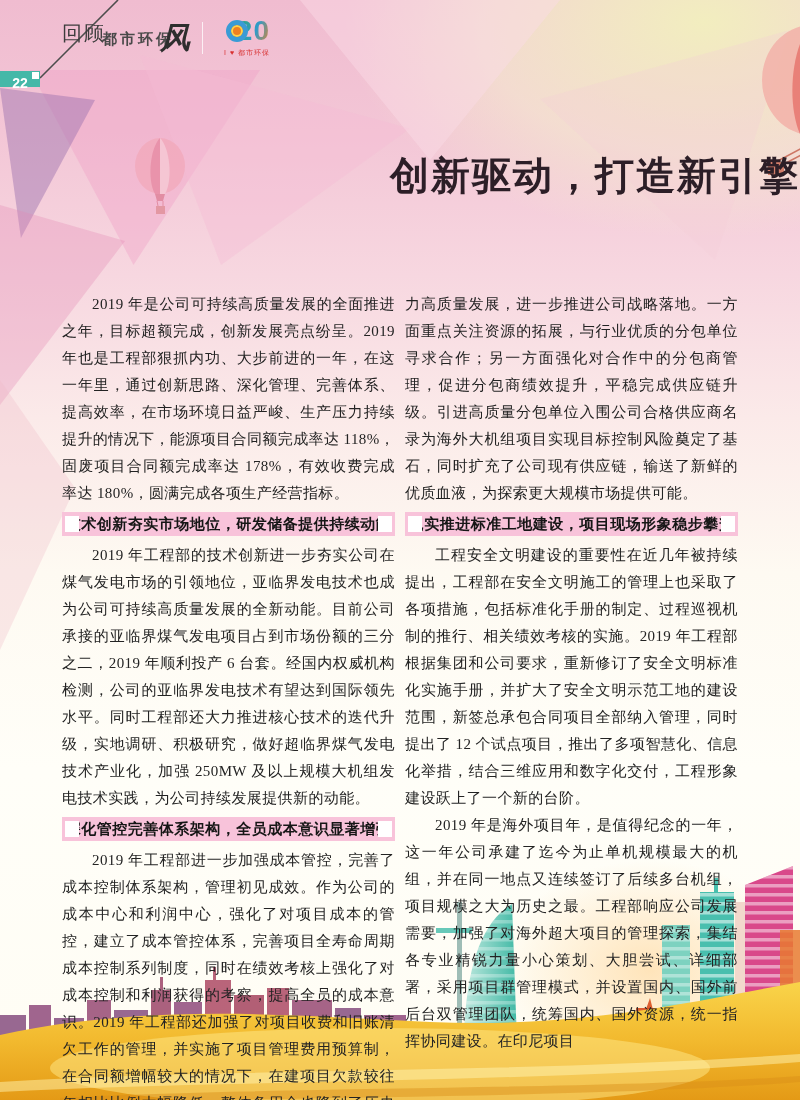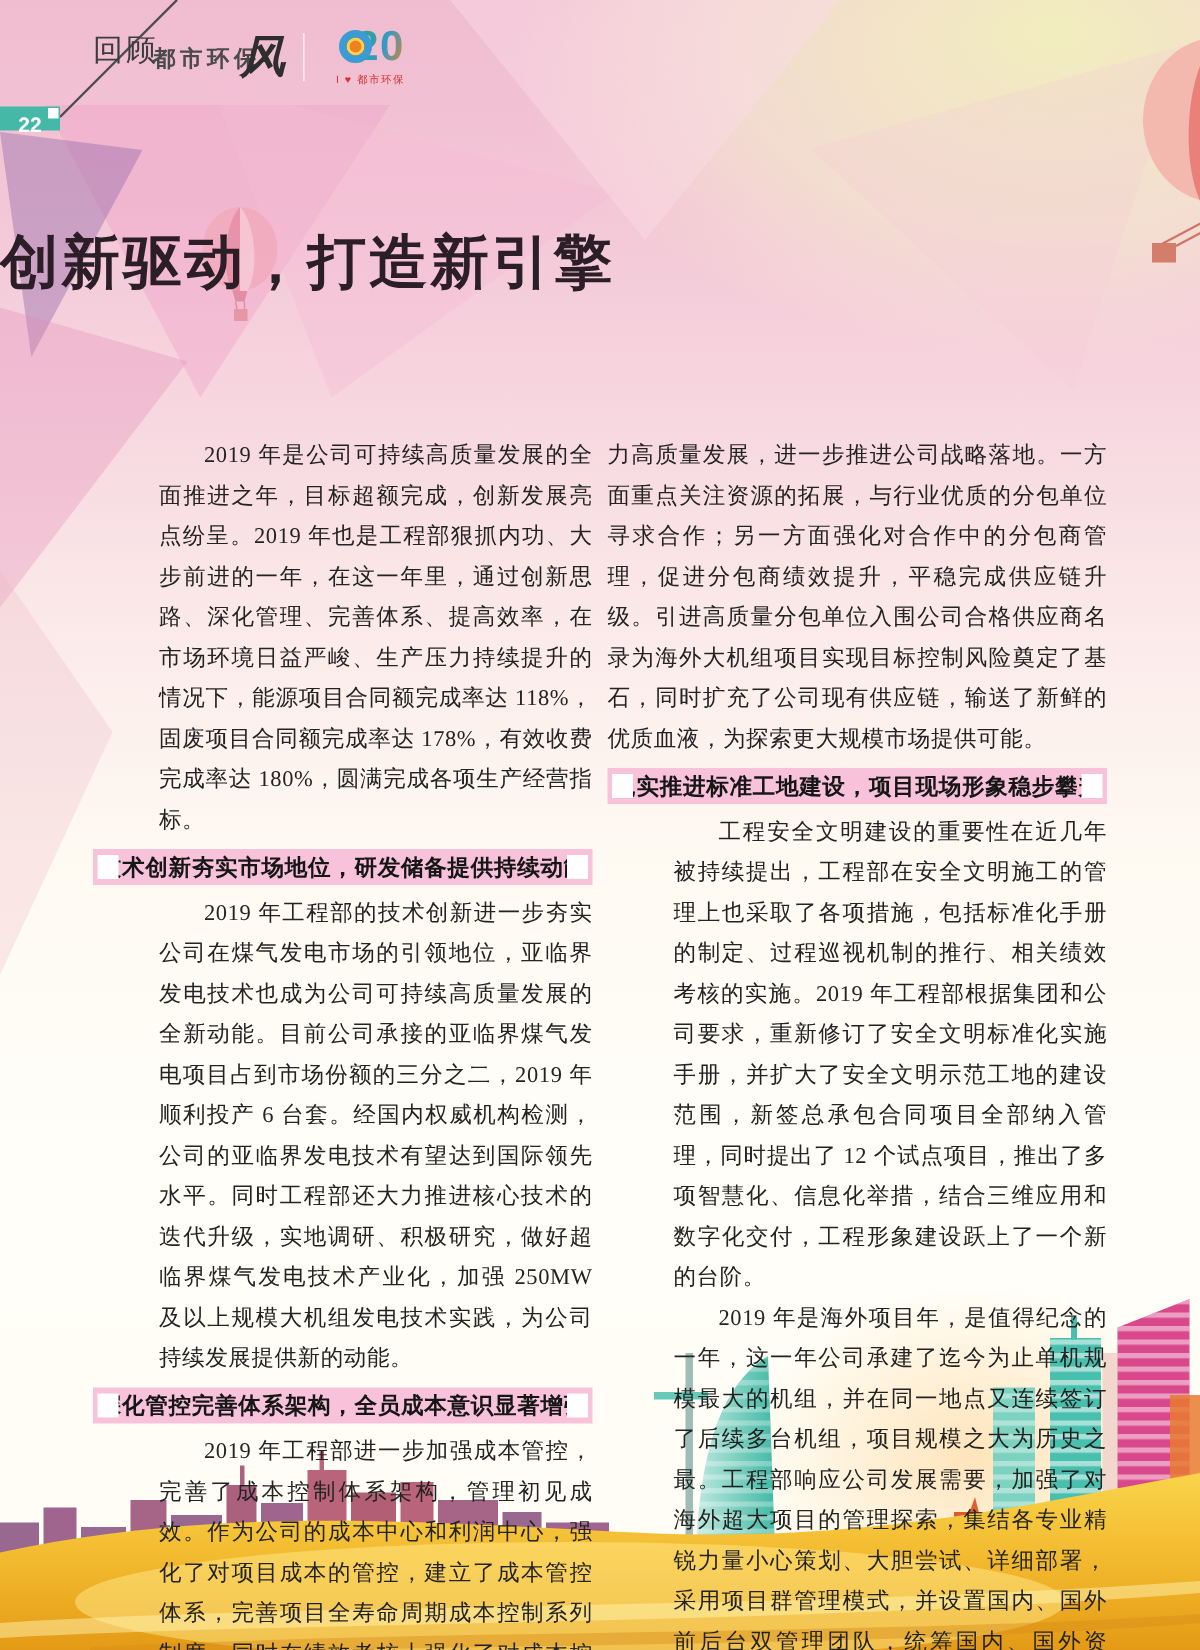--- a/index.html
+++ b/index.html
@@ -32,30 +32,30 @@
     background:linear-gradient(110deg,#2fa86e 0%, #2f9bc9 55%, #e8822a 100%);
     -webkit-background-clip:text; background-clip:text; color:transparent; letter-spacing:1px; }
   .anniv-dot { position:absolute; left:26px; top:4px; width:22px; height:22px; border-radius:50%;
     border:5px solid #3a9bd5; background:#f08020; box-shadow:inset 0 0 0 2px #ffd24a; }
   .anniv-cap { margin-top:2px; font-size:7px; color:#d83030; letter-spacing:1px; white-space:nowrap; }
   .page-badge { position:absolute; left:0; top:71px; width:40px; height:16px; background:#45b8a8; z-index:3;
     color:#fff; font-size:14px; font-weight:bold; text-align:center; line-height:24px; }
   .page-badge .sq { position:absolute; right:1px; top:1px; width:7px; height:7px; background:#fff; }
 
   
-  .title-block { position:absolute; left:0; top:150px; width:100%; text-align:left; z-index:3; }
+  .title-block { position:absolute; left:0; top:150px; width:100%; text-align:right; z-index:3; }
   .title-line { font-size:39px; line-height:51px; font-weight:bold; color:#2c1e27; letter-spacing:2px; }
   .subtitle { margin-top:8px; font-size:17.5px; color:#222; letter-spacing:.5px; }
 
   
   .columns { position:absolute; left:62px; top:291px; width:676px; display:flex; gap:10px; z-index:3; }
   .col { width:333px; }
   .body-para { font-family:"Liberation Serif","DejaVu Serif",serif; font-size:15px; line-height:27px;
     text-align:justify; color:#232323; letter-spacing:.4px; }
-  .body-para.indent { text-indent:2em;margin-left:44px; }
+  .body-para.indent { text-indent:2em; }
   .section-heading { position:relative; height:24px; margin:5px 0 6px; background:#f8c3da;
     display:flex; align-items:center; justify-content:center; }
   .section-heading .h-text { font-size:15px; font-weight:bold; color:#161616; letter-spacing:.5px; }
   .notch { position:absolute; top:4px; width:14px; height:16px; background:#fff; }
   .notch.left { left:3px; } .notch.right { right:3px; }
 
   
   .skyline { position:absolute; left:0; bottom:0; z-index:1; }
   .balloon-right { position:absolute; left:748px; top:22px; z-index:1; }
   .balloon-left { position:absolute; left:132px; top:138px; z-index:1; }

